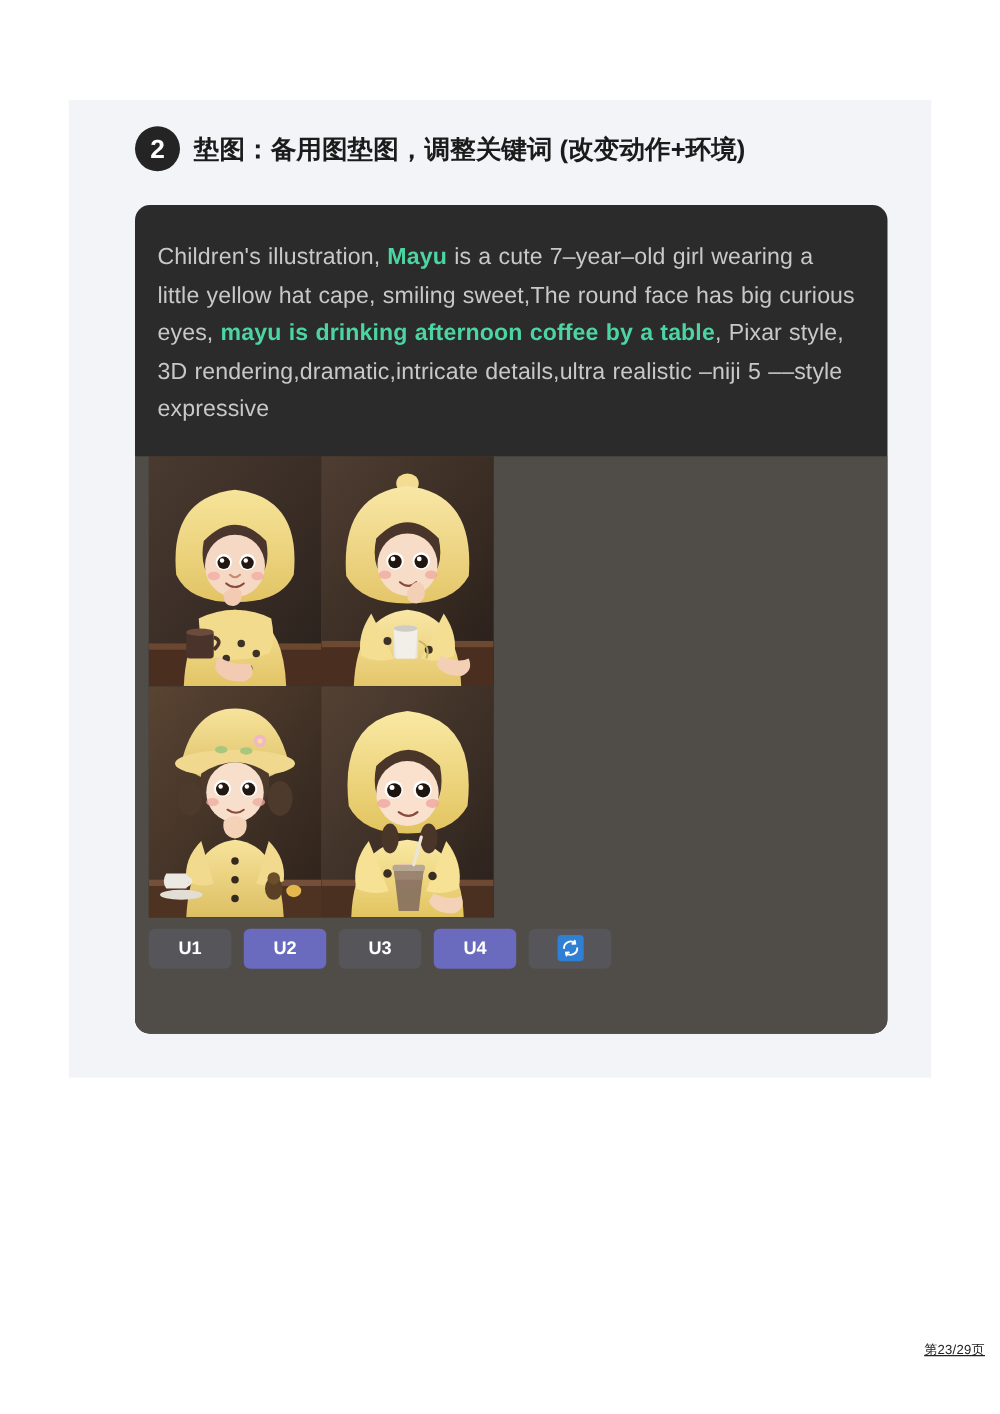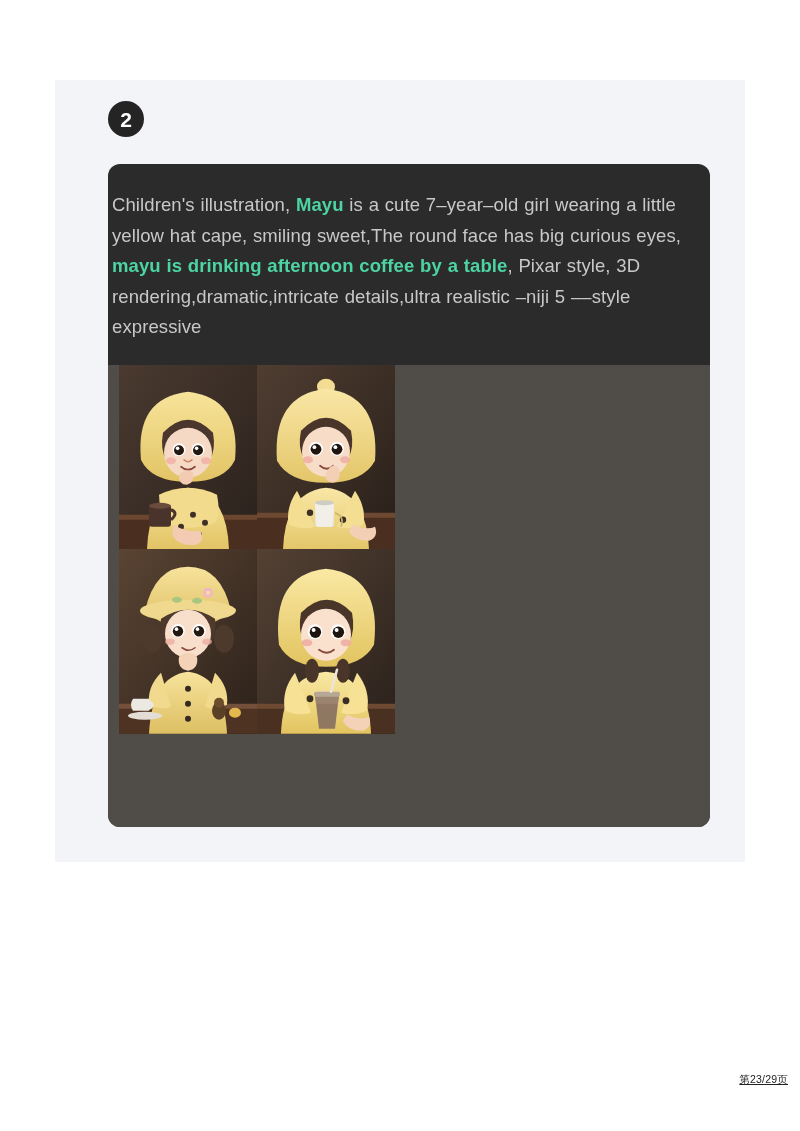--- a/index.html
+++ b/index.html
@@ -71,21 +71,21 @@
     width: 602px;
     height: 663px;
     background: #2b2b2b;
     border-radius: 12px;
     overflow: hidden;
     display: flex;
     flex-direction: column;
   }
 
   .prompt-block {
-    padding: 26px 22px 22px 4px;
+    padding: 26px 22px 22px 18px;
     font-size: 18.5px;
     line-height: 30.5px;
     color: #c8c8c8;
     letter-spacing: 0.1px;
     word-spacing: 0.5px;
   }
 
   .kw-accent {
     color: #4cd4a3;
     font-weight: bold;
@@ -179,20 +179,21 @@
 </style>
 </head>
 <body>
 
 <div id="page">
 
   <div class="slide-panel">
 
     <div class="heading-row">
       <div class="step-badge">2</div>
+      <div class="heading-text">垫图：备用图垫图，调整关键词 (改变动作+环境)</div>
     </div>
 
     <div class="mj-card">
 
       <div class="prompt-block" id="prompt-block"><span>Children's illustration, </span><span class="kw-accent">Mayu</span><span> is a cute 7–year–old girl wearing a little yellow hat cape, smiling sweet,The round face has big curious eyes, </span><span class="kw-accent">mayu is drinking afternoon coffee by a table</span><span>, Pixar style, 3D rendering,dramatic,intricate details,ultra realistic –niji 5 ––style expressive</span></div>
 
       <div class="results-area">
 
         <div class="grid-wrap">
 
@@ -368,20 +369,36 @@
               <path d="M58 146 h24 l-4 34 h-16z" fill="#8a7360" opacity=".95"></path>
               <path d="M58 146 h24 l-1 9 h-22z" fill="#9c8570"></path>
               <rect x="57" y="143" width="26" height="5" rx="2" fill="#b7a894"></rect>
               <path d="M74 143 l6 -22" stroke="#eae4da" stroke-width="2.6" stroke-linecap="round"></path>
               <path d="M90 166 q14 6 22 2 q4 10 -6 14 q-16 0 -20 -10z" fill="#f4d2b8"></path>
             </svg>
           </div>
 
         </div>
 
+        <div class="btn-bar">
+          <button class="u-btn">U1</button>
+          <button class="u-btn sel">U2</button>
+          <button class="u-btn">U3</button>
+          <button class="u-btn sel">U4</button>
+          <button class="refresh-btn">
+            <span class="refresh-chip">
+              <svg width="15" height="15" viewBox="0 0 24 24" fill="none" stroke="#ffffff" stroke-width="2.4" stroke-linecap="round">
+                <path d="M20.5 12a8.5 8.5 0 0 1-14.2 6.3"></path>
+                <path d="M3.5 12a8.5 8.5 0 0 1 14.2-6.3"></path>
+                <path d="M17.2 2.6 L17.9 6.2 L14.3 6.6"></path>
+                <path d="M6.8 21.4 L6.1 17.8 L9.7 17.4"></path>
+              </svg>
+            </span>
+          </button>
+        </div>
 
       </div>
     </div>
 
   </div>
 
   <div class="page-footer">第23/29页</div>
 
 </div>
 

